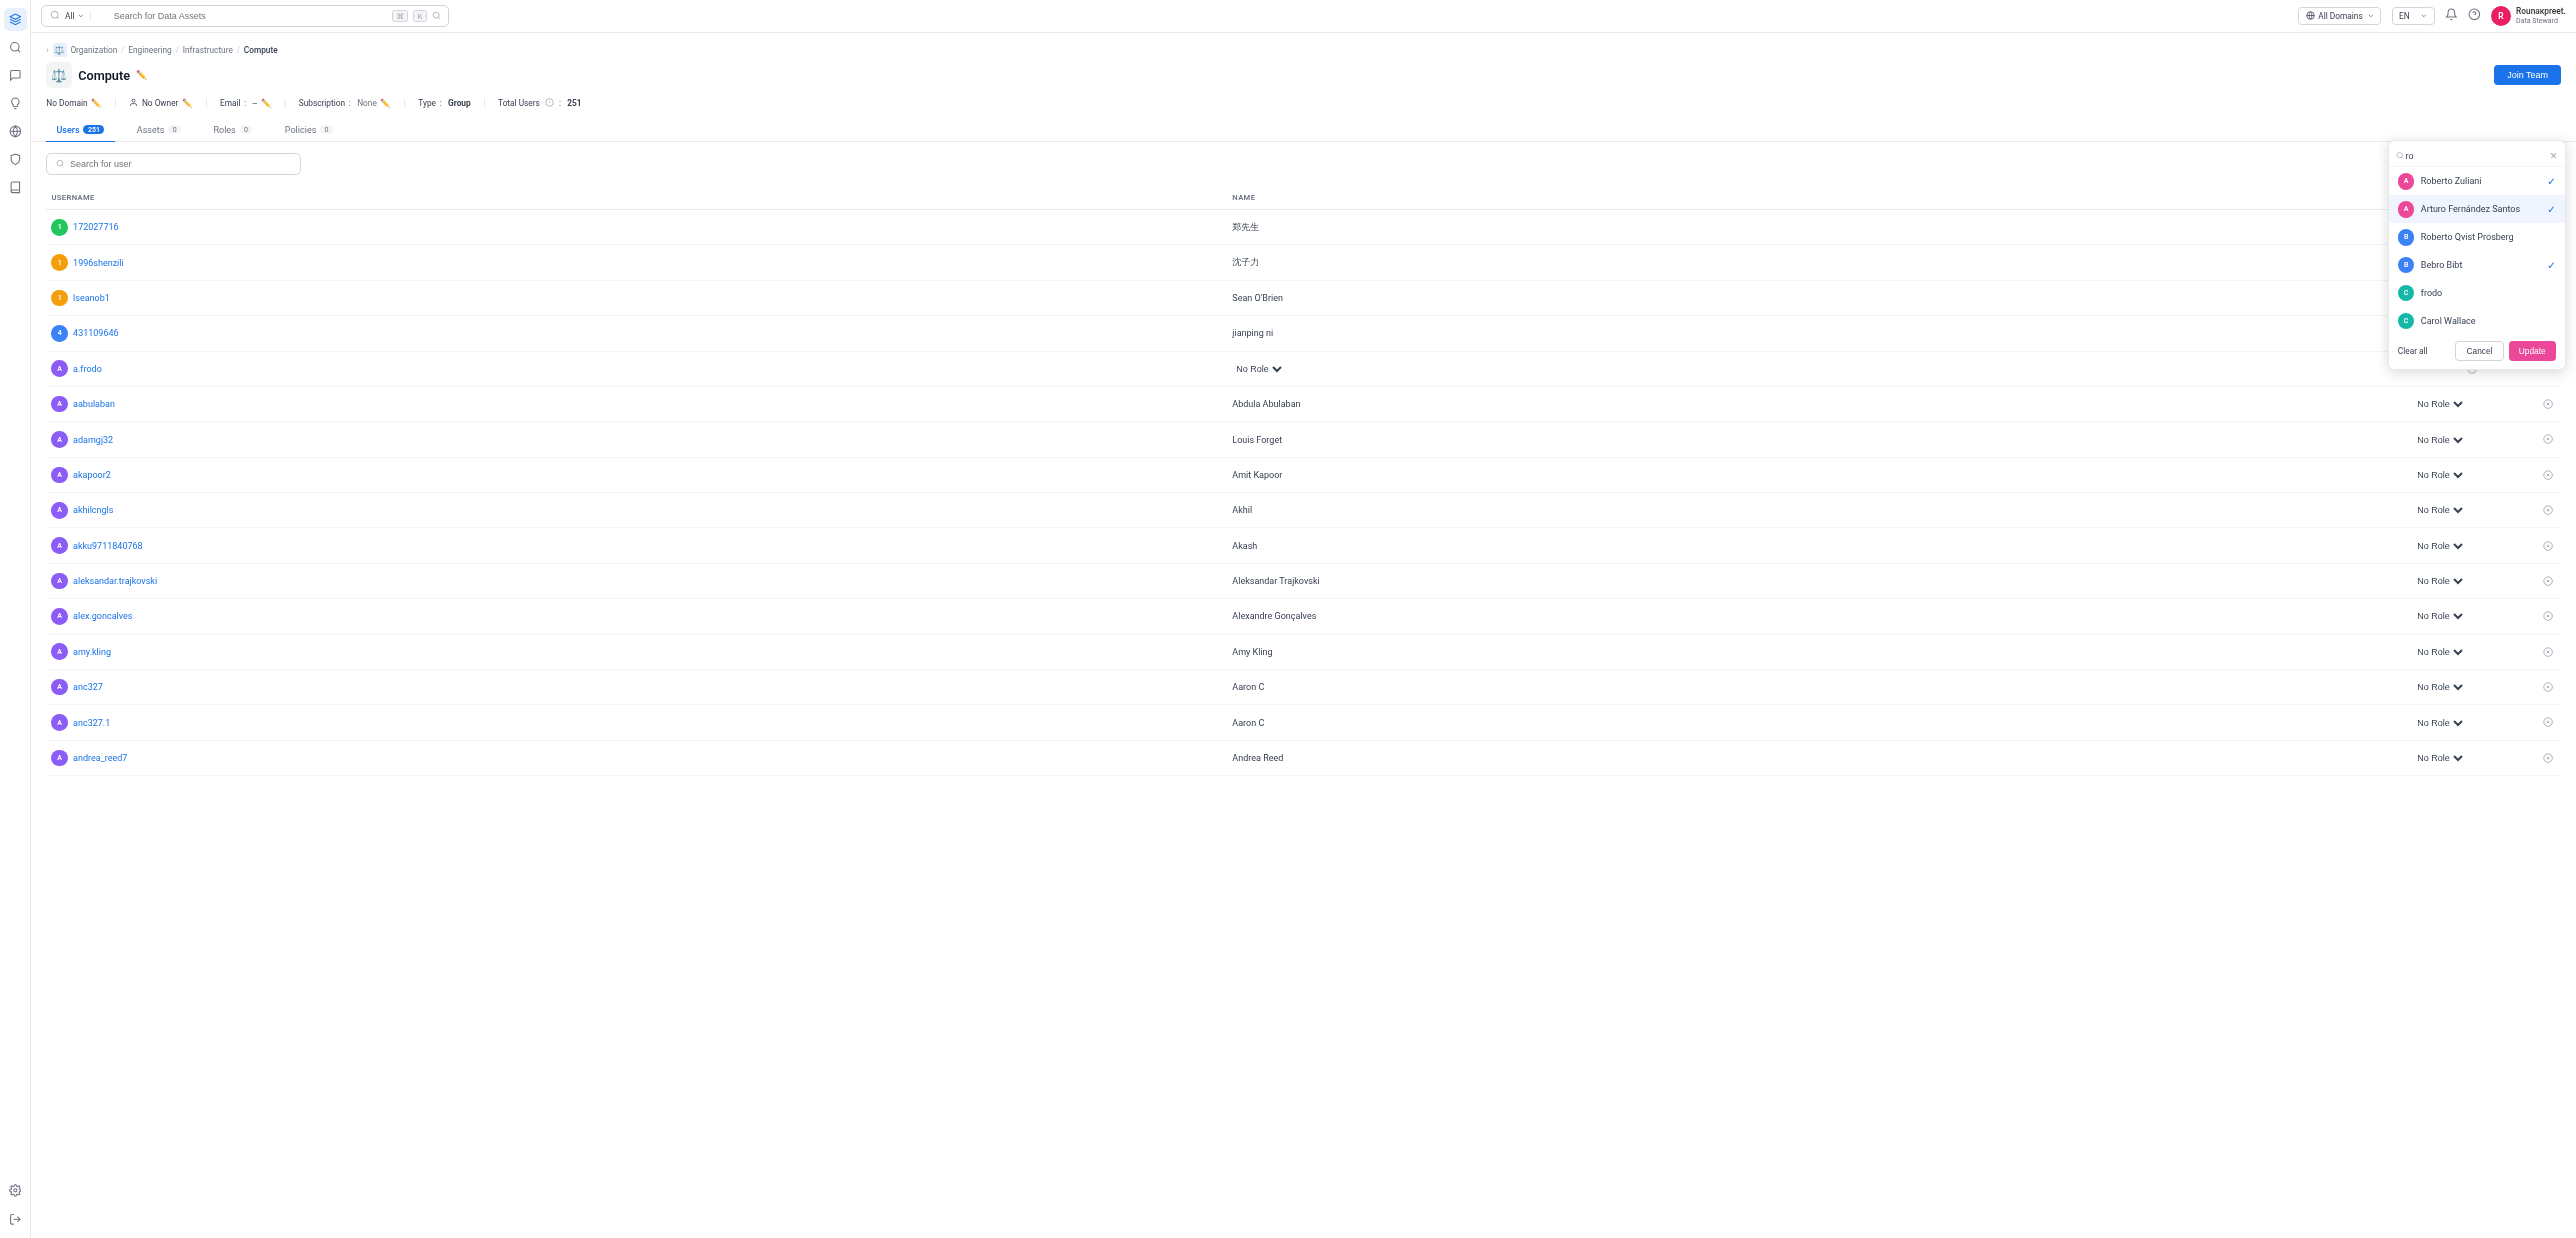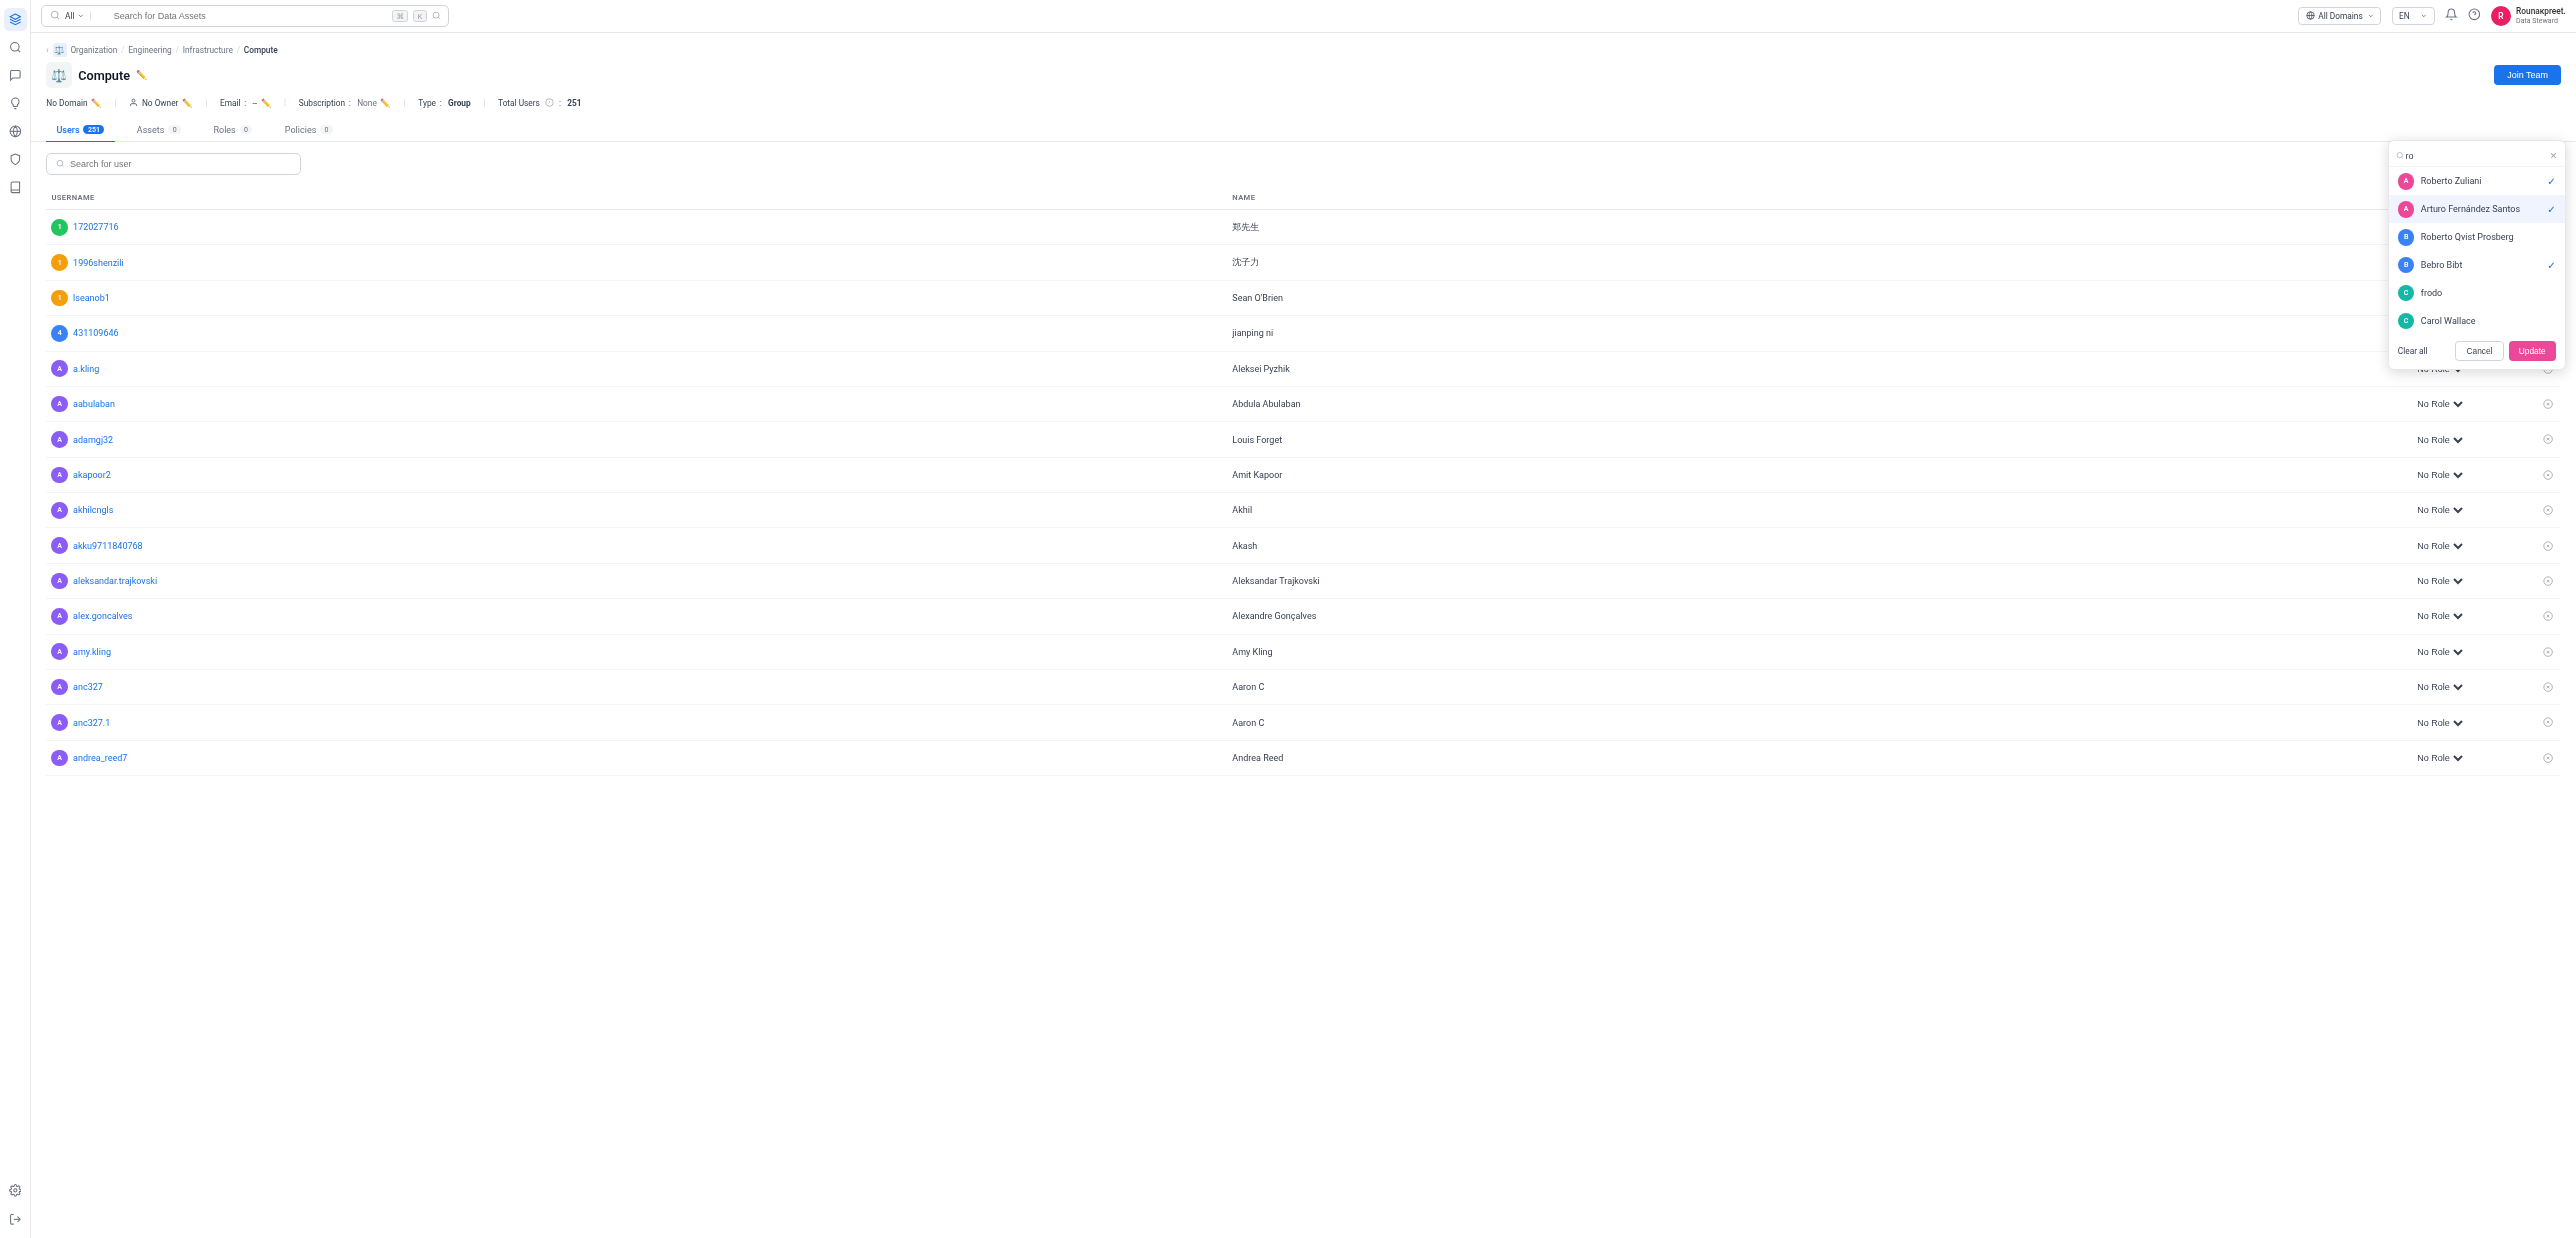--- a/index.html
+++ b/index.html
@@ -409,24 +409,23 @@
                   <circle cx="12" cy="12" r="10"></circle>
                   <line x1="15" y1="9" x2="9" y2="15"></line>
                   <line x1="9" y1="9" x2="15" y2="15"></line>
                 </svg>
     </div>
   </div>
             <div class="table-row">
     <div class="td">
       <div class="username-cell">
         <div class="user-avatar" style="background:#8b5cf6;">A</div>
-        <span class="username-link">a.kling</span>
-      </div>
-    </div>
-    <div class="td">Aleksei Pyzhik</div>
+        <span class="username-link">a.frodo</span>
+      </div>
+    </div>
     <div class="td">
       <select class="no-role-select">
         <option>No Role</option>
       </select>
     </div>
     <div class="td remove-btn">
       <svg width="10.2" height="10.2" viewBox="0 0 24 24" fill="none" stroke="#9ca3af" stroke-width="2">
                   <circle cx="12" cy="12" r="10"></circle>
                   <line x1="15" y1="9" x2="9" y2="15"></line>
                   <line x1="9" y1="9" x2="15" y2="15"></line>

